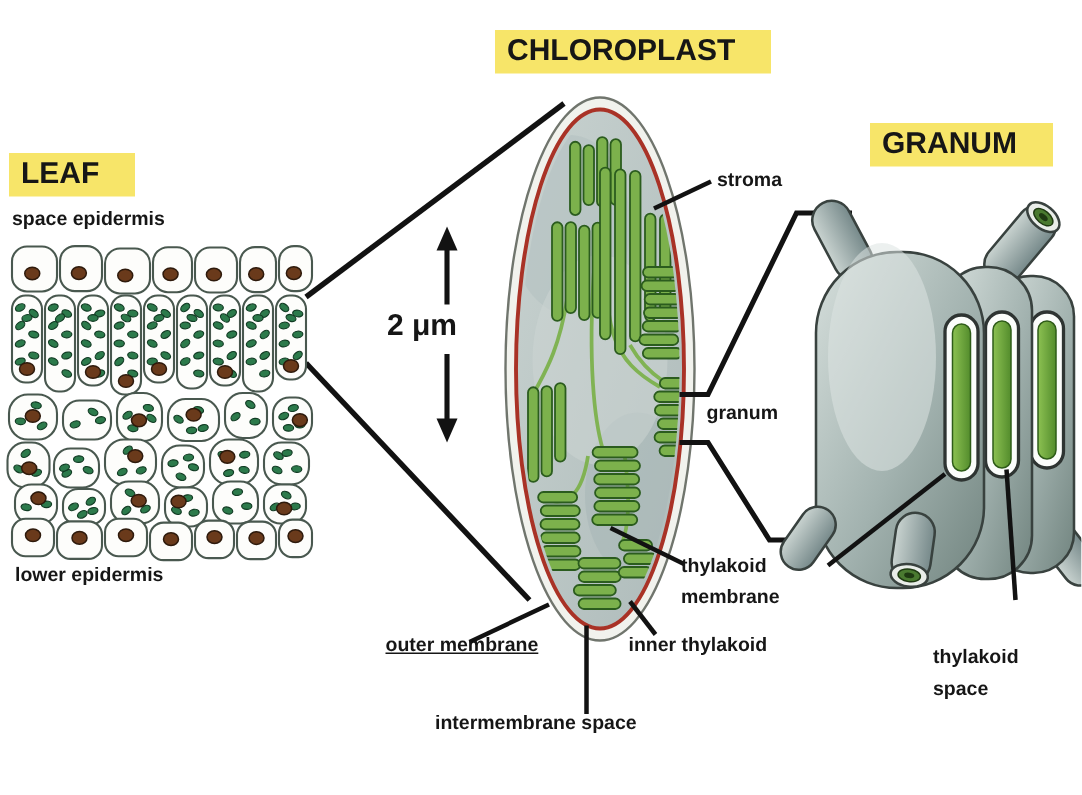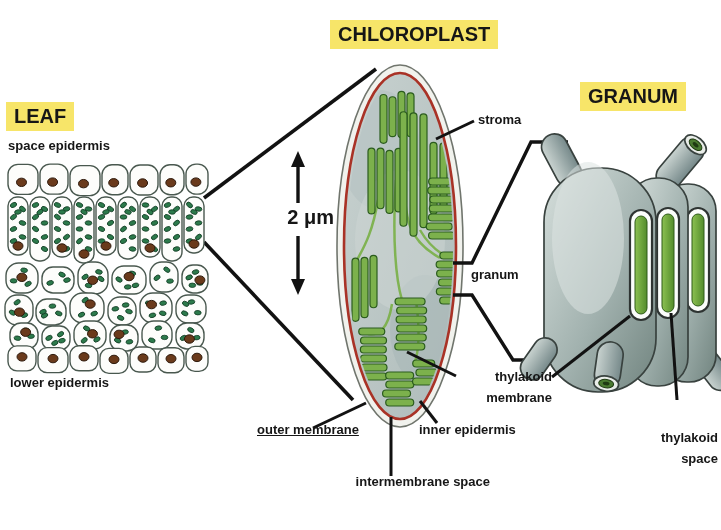--- a/index.html
+++ b/index.html
@@ -7,22 +7,22 @@
     --leaf-cell-outline:#49584f; --chloroplast-green:#2c7a4b; --nucleus-brown:#6a3a1b;
     --grana-green:#7cb14c; --grana-outline:#2b5c1e; --stroma-gray:#bfcac9;
     --inner-membrane-red:#a93226; --granum-gray:#a7b5b2; --thylakoid-space-green:#6fae3d;
   }
   html,body{margin:0;padding:0;background:#ffffff;}
   #canvas{position:relative;width:721px;height:530px;background:#ffffff;overflow:hidden;
           font-family:"Liberation Sans","DejaVu Sans",sans-serif;}
   #scene{position:absolute;left:0;top:0;}
   .lbl{position:absolute;font-weight:bold;font-size:13px;line-height:21px;color:var(--label-text);}
   .badge{position:absolute;font-weight:bold;font-size:20px;line-height:22px;color:var(--label-text);
-         background:var(--highlight-yellow);padding:3px 8px 4px 8px;}
-  .ctr{text-align:right;}
+         background:var(--highlight-yellow);padding:3px 24px 4px 8px;}
+  .ctr{text-align:left;}
   .leaf-cell{fill:#fdfdfb;stroke:var(--leaf-cell-outline);stroke-width:1.4;}
   .chl-oval{fill:var(--chloroplast-green);stroke:#123c24;stroke-width:0.8;}
   .nucleus{fill:var(--nucleus-brown);stroke:#2e1a0c;stroke-width:1;}
   .pill{fill:var(--grana-green);stroke:var(--grana-outline);stroke-width:1.2;}
   .lamella{fill:none;stroke:var(--grana-green);stroke-width:2.5;opacity:.95;}
   .ptr{fill:none;stroke:var(--line-black);stroke-width:3;}
   .fan{fill:none;stroke:var(--line-black);stroke-width:3.6;}
   .conn{fill:none;stroke:var(--line-black);stroke-width:3.4;stroke-linejoin:miter;}
   .outline{stroke:#39423f;stroke-width:1.7;}
 </style>
@@ -415,17 +415,17 @@
   <div class="badge" style="left:6px;top:102px;">LEAF</div>
   <div class="badge" style="left:330px;top:20px;">CHLOROPLAST</div>
   <div class="badge" style="left:580px;top:82px;">GRANUM</div>
 
   <div class="lbl" style="left:8px;top:135px;">space epidermis</div>
   <div class="lbl" style="left:10px;top:372px;text-align:right;">lower epidermis</div>
   <div class="lbl ctr" style="left:258px;top:207px;width:76px;font-size:20px;">2 μm</div>
   <div class="lbl" style="left:478px;top:109px;">stroma</div>
   <div class="lbl" style="left:471px;top:264px;">granum</div>
   <div class="lbl" style="left:257px;top:419px;width:104px;text-decoration:underline;">outer membrane</div>
-  <div class="lbl" style="left:419px;top:419px;width:104px;">inner epidermis</div>
+  <div class="lbl" style="left:419px;top:419px;width:104px;">inner thylakoid</div>
   <div class="lbl ctr" style="left:290px;top:471px;width:200px;white-space:nowrap;">intermembrane space</div>
   <div class="lbl ctr" style="left:454px;top:366px;width:98px;">thylakoid membrane</div>
   <div class="lbl ctr" style="left:622px;top:398px;width:96px;margin-top:29px;">thylakoid space</div>
 </div>
 
 </body></html>

